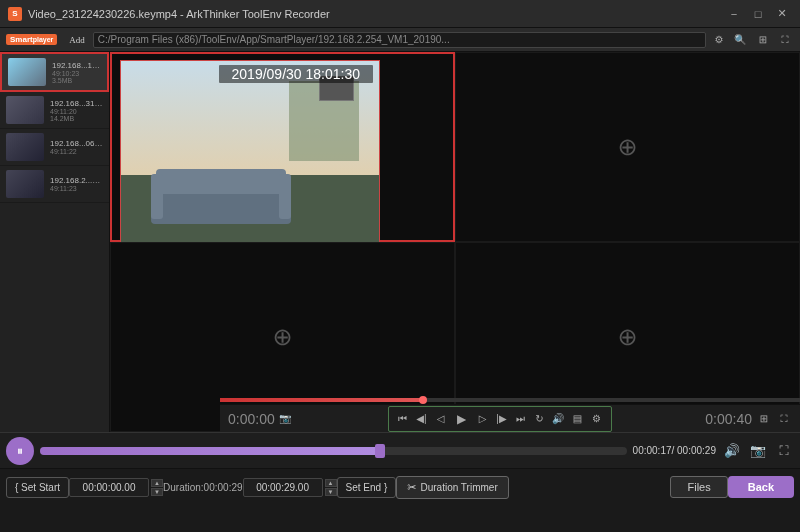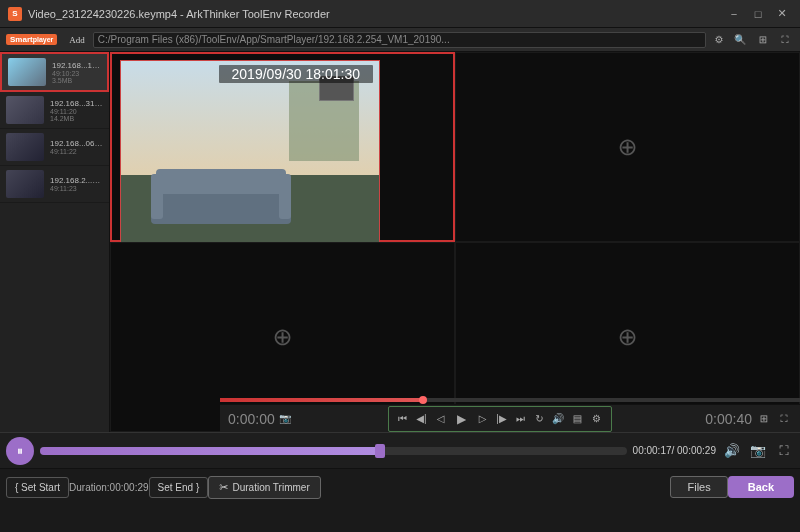--- a/index.html
+++ b/index.html
@@ -637,23 +637,37 @@
       <span class="time-counter">00:00:17/ 00:00:29</span>
       <button class="icon-btn-small">🔊</button>
       <button class="icon-btn-small">📷</button>
       <button class="icon-btn-small">⛶</button>
     </div>
   </div>
 
   <div id="action-row">
     <button class="set-btn">{ Set Start</button>
 
+    <div class="time-input-group">
+      <input type="text" class="time-input" value="00:00:00.00" style="">
+      <div class="spinner-btns">
+        <button class="spin-btn">▲</button>
+        <button class="spin-btn">▼</button>
+      </div>
+    </div>
 
     <span class="duration-label">Duration:00:00:29</span>
 
+    <div class="time-input-group">
+      <input type="text" class="time-input" value="00:00:29.00" style="">
+      <div class="spinner-btns">
+        <button class="spin-btn">▲</button>
+        <button class="spin-btn">▼</button>
+      </div>
+    </div>
 
     <button class="set-btn">Set End }</button>
 
     <button class="advanced-trimmer-btn">
       <span class="scissors-icon">✂</span>
       <span>Duration Trimmer</span>
     </button>
 
     <div class="spacer"></div>
 

